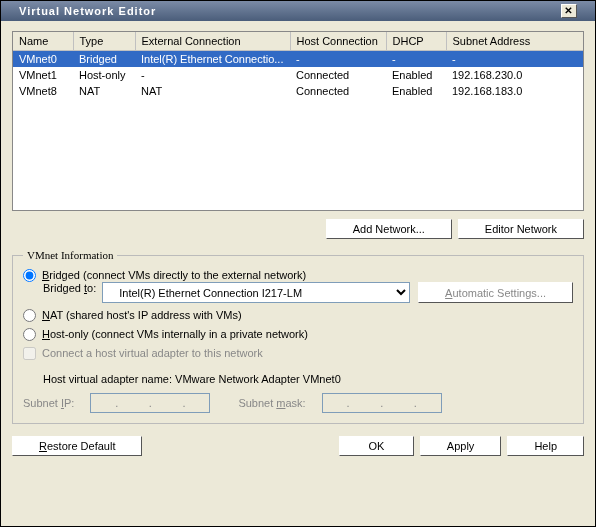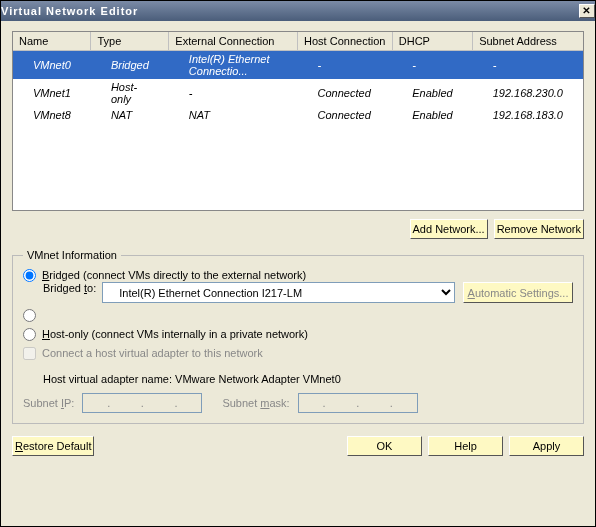--- a/index.html
+++ b/index.html
@@ -1,50 +1,50 @@
 <!DOCTYPE html>
 <html><head>
 <meta charset="utf-8">
 <style>
 * { box-sizing: border-box; font-family: Tahoma, sans-serif; font-size: 11px; }
 body { margin: 0; background: #ece9d8; width: 596px; height: 527px; overflow: hidden; }
 .window { border: 1px solid #000; width: 596px; height: 527px; display: flex; flex-direction: column; }
-.titlebar { background: linear-gradient(#7b8ba6,#4a5d7a); color: #fff; font-weight: bold; padding: 3px 0; display: flex; justify-content: space-between; align-items: center; font-family: "Courier New", monospace; font-size: 12px; letter-spacing: 1px; }
+.titlebar { background: linear-gradient(#7b8ba6,#4a5d7a); color: #fff; font-weight: bold; padding: 3px 18px; display: flex; justify-content: space-between; align-items: center; font-family: "Courier New", monospace; font-size: 12px; letter-spacing: 1px; }
 .titlebar .close { background: #ece9d8; color: #000; width: 16px; height: 14px; border: 1px solid #fff; border-right-color: #555; border-bottom-color: #555; text-align: center; line-height: 11px; font-family: Arial; font-weight: bold; font-size: 10px; cursor: default; }
 .content { flex: 1; background: #ece9d8; padding: 10px 11px 8px 11px; display: flex; flex-direction: column; }
 .table-wrap { border: 1px solid #888; background: #fff; height: 180px; }
 table { border-collapse: collapse; width: 100%; }
 th { background: #ece9d8; border: 1px solid #c0c0c0; border-top: none; text-align: left; font-weight: normal; padding: 3px 6px; position: relative; }
 th:first-child { border-left: none; }
 th:last-child { border-right: none; }
-td { padding: 2px 20px; font-style: italic; }
+td { padding: 2px 6px; }
 tr.sel td { background: #316ac5; color: #fff; }
 .toprow { display: flex; justify-content: flex-end; gap: 6px; margin: 8px 0 10px 0; }
-button { background: #fef9c3; border: 1px solid #888; border-top-color: #fff; border-left-color: #fff; border-right-color: #555; border-bottom-color: #555; padding: 3px 2px; min-width: 75px; cursor: default; }
+button { background: #ffffff; border: 1px solid #888; border-top-color: #fff; border-left-color: #fff; border-right-color: #555; border-bottom-color: #555; padding: 3px 26px; min-width: 75px; cursor: default; }
 button:disabled, .disabled { color: #888; }
 fieldset { border: 1px solid #bbb; padding: 8px 10px 10px 10px; margin: 0; }
-legend { padding: 0 4px; }
+legend { padding: 0 4px; font-family: Liberation Serif, serif; }
 .row { display: flex; margin: 0 0; }
 .row input[type=radio], .row input[type=checkbox] { margin: 0 6px 0 0; }
 .indent { margin-left: 20px; }
 select { flex: 1; height: 21px; background: #fff; border: 1px solid #7f9db9; padding-left: 12px; }
 .btn-side { min-width: 110px; margin-left: 8px; }
 .ip-field { display: inline-flex; border: 1px solid #7f9db9; background: #ece9d8; width: 120px; height: 20px; }
 .ip-field span { flex: 1; text-align: center; line-height: 18px; color: #888; }
 .ip-field span:not(:last-child) { border-right: none; }
 .ip-dot { flex: 0 0 4px; line-height: 18px; color: #888; }
 .disabled-field { background: #ece9d8; }
 .bottom { display: flex; align-items: flex-start; margin-top: 12px; gap: 6px; justify-content: flex-end; }
 .bottom .left { margin-right: auto; }
 .u { text-decoration: underline; }
 .col-name{width:60px} .col-type{width:62px} .col-ext{width:155px} .col-host{width:96px} .col-dhcp{width:60px} .col-subnet{width:auto}
 .sep { height: 6px; }
 label.disabled { color: #888; }
 .readonly-row { color: #000; margin: 13px 0 6px 20px; }
-.iprow { display: flex; align-items: center; gap: 8px; margin-top: 8px; color: #888; }
+.iprow { display: flex; align-items: center; gap: 16px; margin-top: 8px; color: #888; }
 </style>
 </head>
 <body>
 
 <div class="window">
   <div class="titlebar">
     <span>Virtual Network Editor</span>
     <span class="close">✕</span>
   </div>
   <div class="content">
@@ -85,41 +85,42 @@
               <td>Connected</td>
               <td>Enabled</td>
               <td>192.168.183.0</td>
             </tr>
           </tbody>
       </table>
     </div>
 
     <div class="toprow">
       <button>Add Network...</button>
-      <button>Remove Network</button>
+      <button>Editor Network</button>
     </div>
 
     <fieldset>
       <legend>VMnet Information</legend>
 
       <div class="row">
         <input type="radio" name="mode" checked="" style="">
         <label><span class="u">B</span><span>ridged (connect VMs directly to the external network)</span></label>
       </div>
       <div class="row indent">
         <span>Bridged <span class="u">t</span>o:</span>
         <select style="margin:0 0 0 6px">
           <option>Intel(R) Ethernet Connection I217-LM</option>
         </select>
         <button class="btn-side" disabled=""><span class="u">A</span><span>utomatic Settings...</span></button>
       </div>
 
       <div class="sep"></div>
       <div class="row">
         <input type="radio" name="mode" style="">
+        <label style="flex:1"><span class="u">N</span><span>AT (shared host's IP address with VMs)</span></label>
       </div>
 
       <div class="sep"></div>
       <div class="row">
         <input type="radio" name="mode" style="">
         <label><span class="u">H</span><span>ost-only (connect VMs internally in a private network)</span></label>
       </div>
 
       <div class="sep"></div>
       <div class="row">
@@ -149,18 +150,18 @@
             <span></span>
             <span class="ip-dot">.</span>
             <span></span>
         </span>
       </div>
     </fieldset>
 
     <div class="bottom">
       <button class="left"><span class="u">R</span><span>estore Default</span></button>
       <button>OK</button>
+      <button>Apply</button>
       <button>Help</button>
-      <button>Apply</button>
     </div>
 
   </div>
 </div>
 
 </body></html>

